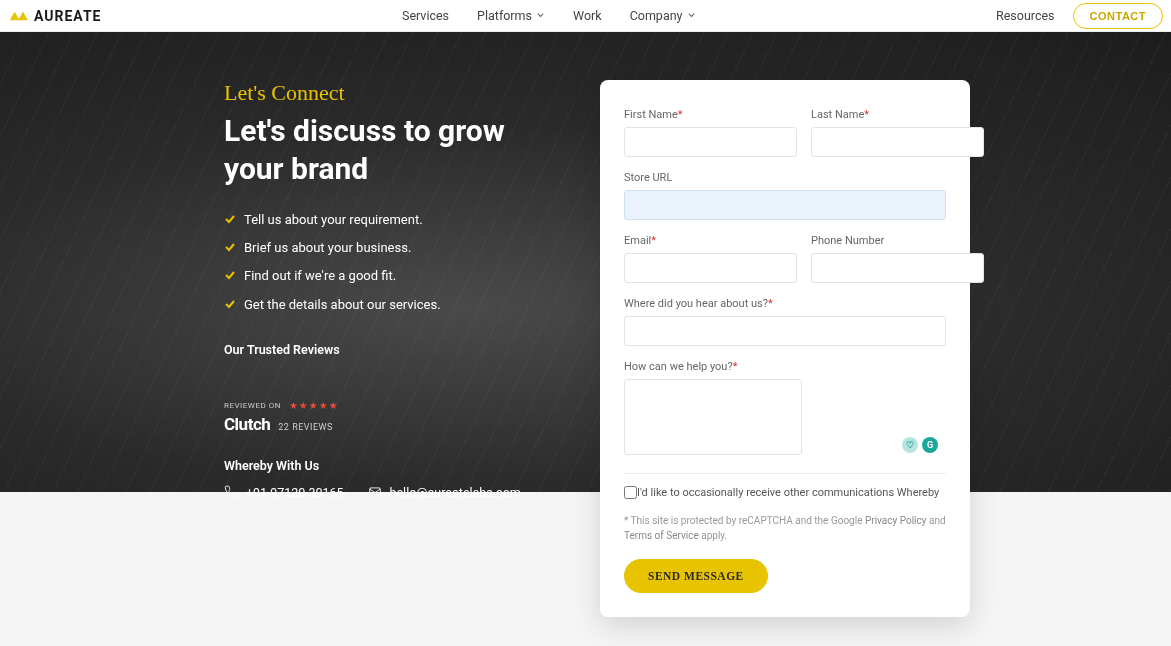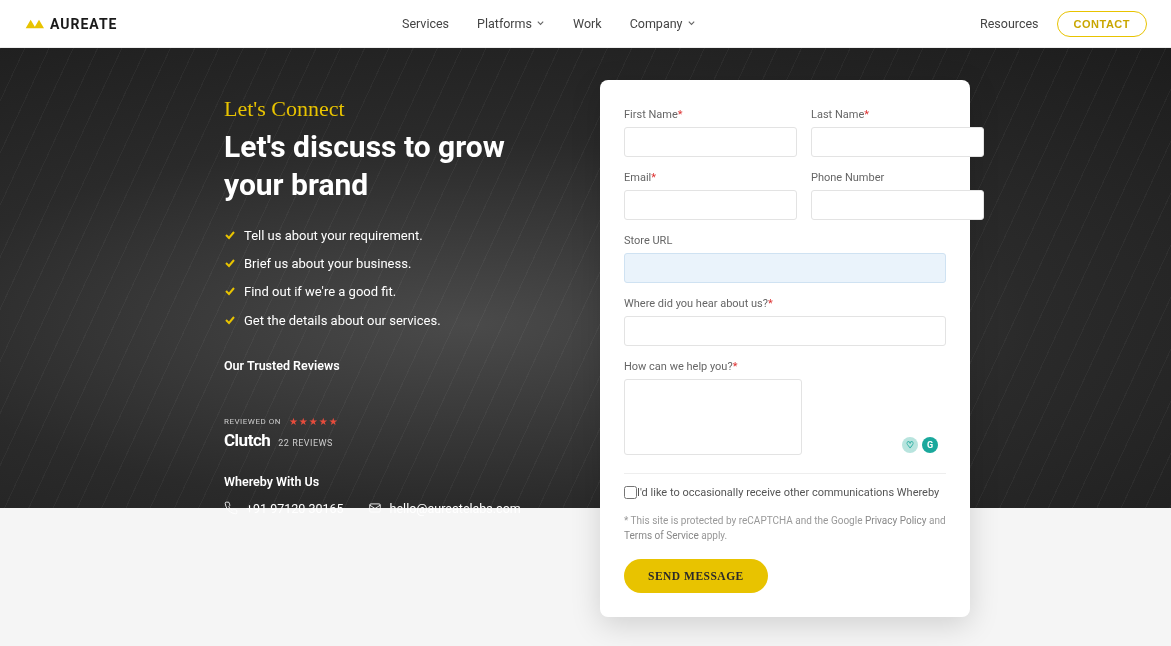--- a/index.html
+++ b/index.html
@@ -1,19 +1,19 @@
 <!DOCTYPE html>
 <html><head>
 <meta charset="utf-8">
 <style>
 * { margin: 0; padding: 0; box-sizing: border-box; }
 body { font-family: -apple-system, BlinkMacSystemFont, "Segoe UI", Roboto, Arial, sans-serif; background: #f5f5f5; width: 1171px; height: 646px; overflow: hidden; }
 
 
-.header { background: #fff; height: 48px; display: flex; align-items: center; padding: 0 24px; border-bottom: 1px solid #eee; }
+.header { background: #fff; height: 32px; display: flex; align-items: center; padding: 0 8px; border-bottom: 1px solid #eee; }
 .logo { display: flex; align-items: center; gap: 6px; font-weight: 700; letter-spacing: 1px; font-size: 14px; color: #1a1a1a; }
 .logo-icon { width: 20px; height: 12px; }
 .nav { display: flex; gap: 28px; margin-left: auto; margin-right: auto; align-items: center; }
 .nav-item { font-size: 12.5px; color: #444; cursor: pointer; display: flex; align-items: center; gap: 4px; }
 .header-right { display: flex; align-items: center; gap: 18px; }
 .resources { font-size: 12.5px; color: #444; cursor: pointer; }
 .contact-btn { border: 1px solid #e8c300; color: #c9a600; border-radius: 20px; padding: 6px 16px; font-size: 11px; font-weight: 600; letter-spacing: 0.5px; background: transparent; cursor: pointer; }
 
 
 .hero { position: relative; height: 460px; background: radial-gradient(ellipse 120% 100% at 40% 60%, #4a4a4a 0%, #2a2a2a 40%, #151515 100%); overflow: visible; padding-left: 24px; }
@@ -170,34 +170,34 @@
       <label class="form-label"><span>First Name</span><span class="req">*</span></label>
       <input class="form-input" type="text" style="">
     </div>
     <div class="form-group">
       <label class="form-label"><span>Last Name</span><span class="req">*</span></label>
       <input class="form-input" type="text" style="">
     </div>
   </div>
 
   <div class="form-row">
-    <div class="form-group">
-      <label class="form-label"><span>Email</span><span class="req">*</span></label>
-      <input class="form-input" type="text" style="">
-    </div>
-    <div class="form-group">
-      <label class="form-label">Phone Number</label>
-      <input class="form-input" type="text" style="">
-    </div>
-  </div>
-
-  <div class="form-row">
     <div class="form-group full">
       <label class="form-label">Store URL</label>
       <input class="form-input highlight" type="text" style="">
+    </div>
+  </div>
+
+  <div class="form-row">
+    <div class="form-group">
+      <label class="form-label"><span>Email</span><span class="req">*</span></label>
+      <input class="form-input" type="text" style="">
+    </div>
+    <div class="form-group">
+      <label class="form-label">Phone Number</label>
+      <input class="form-input" type="text" style="">
     </div>
   </div>
 
   <div class="form-row">
     <div class="form-group full">
       <label class="form-label"><span>Where did you hear about us?</span><span class="req">*</span></label>
       <input class="form-input" type="text" style="">
     </div>
   </div>
 

